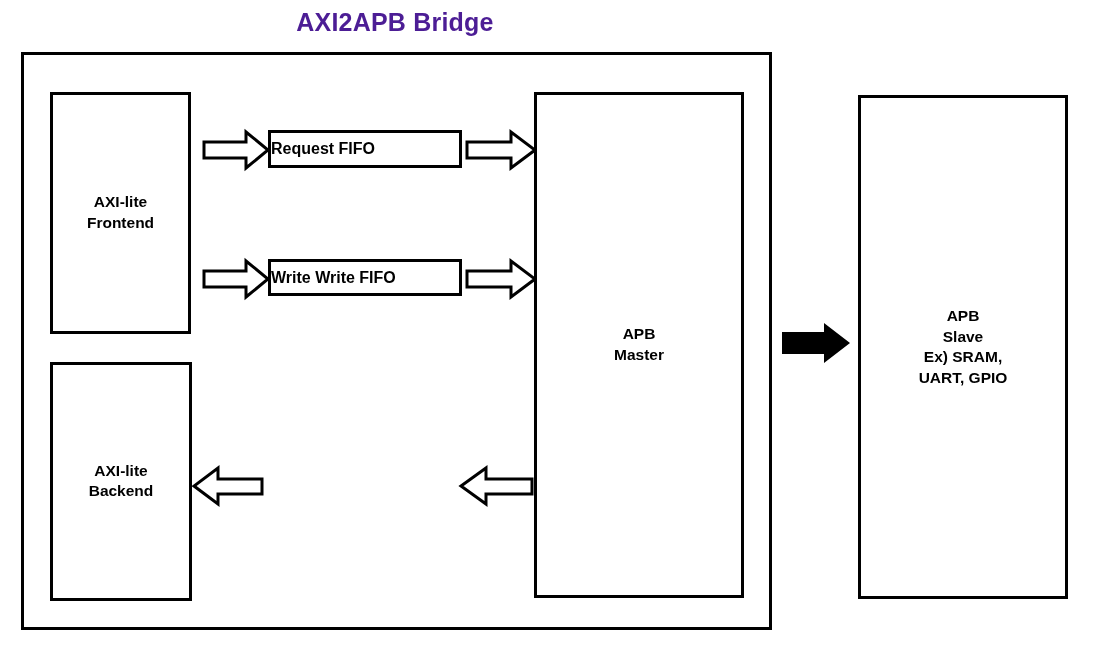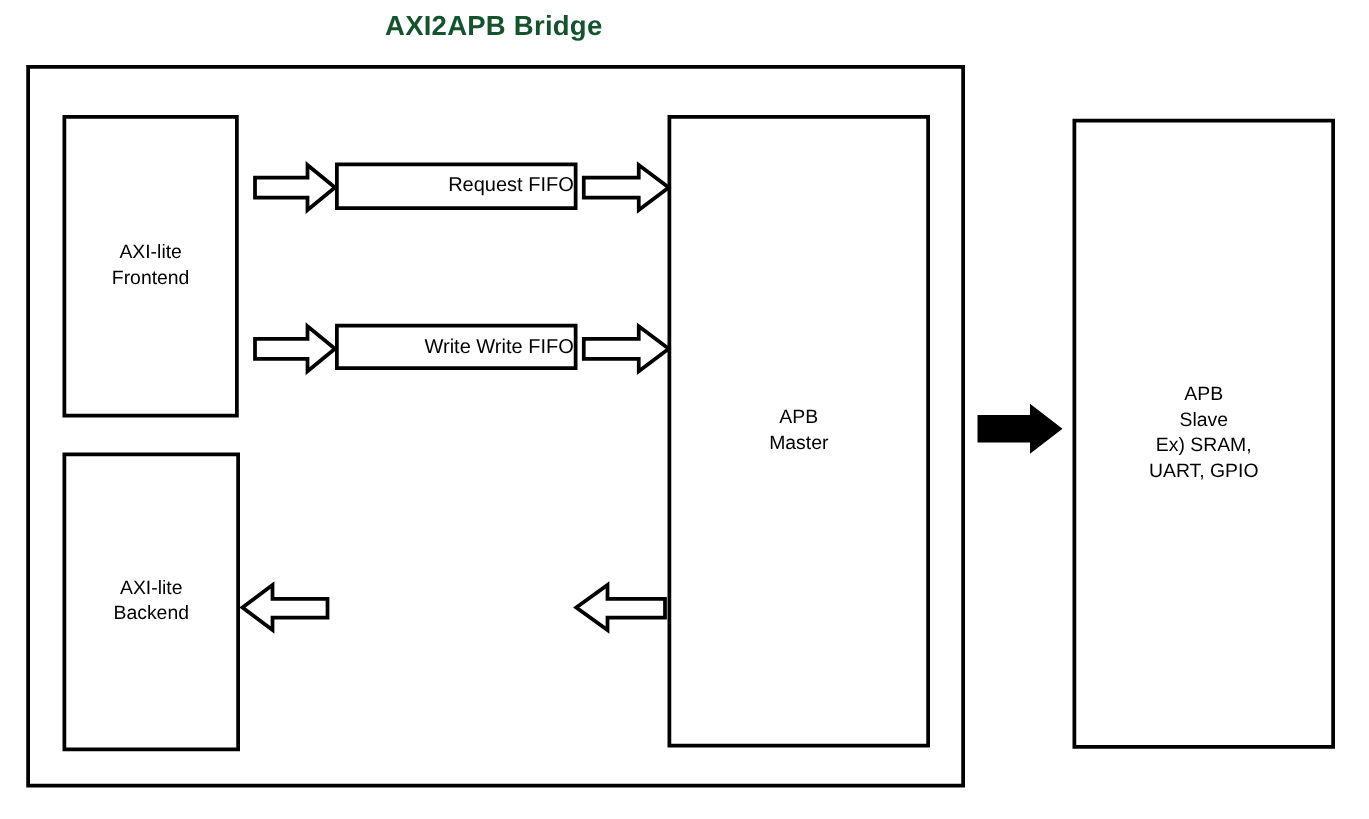--- a/index.html
+++ b/index.html
@@ -21,39 +21,39 @@
     background: #ffffff;
   }
   .abs { position: absolute; }
 
   
   #diagram-title {
     left: 0;
     top: 8px;
     width: 790px;
     text-align: center;
-    font-size: 22px;
+    font-size: 25px;
     font-weight: bold;
     letter-spacing: 0.2px;
-    color: #14532d;
+    color: #4c1d95;
   }
 
   
   .box {
     border: 3px solid #000000;
     background: #ffffff;
     box-sizing: border-box;
   }
   .box-label {
     position: absolute;
     left: 0;
     right: 0;
     text-align: center;
     font-size: 15.5px;
-    font-weight: normal;
+    font-weight: bold;
     line-height: 1.33;
     white-space: pre-line;
   }
   .center-label {
     top: 50%;
     transform: translateY(-50%);
   }
 
   
   #bridge-container {
@@ -92,23 +92,23 @@
     height: 504px;
   }
 
   
   .fifo {
     border: 3px solid #000000;
     background: #ffffff;
     box-sizing: border-box;
     display: flex;
     align-items: center;
-    justify-content: flex-end;
+    justify-content: flex-start;
     font-size: 16px;
-    font-weight: normal;
+    font-weight: bold;
   }
   #request-fifo   { left: 268px; top: 130px; width: 194px; height: 38px; }
   #write-data-fifo{ left: 268px; top: 259px; width: 194px; height: 37px; }
   #read-back-fifo { left: 263px; top: 465px; width: 193px; height: 43px; }
 
   
   .arrow-svg { display: block; }
   #arrow-fe-req   { left: 202px; top: 128px; }
   #arrow-req-apb  { left: 465px; top: 128px; }
   #arrow-fe-wr    { left: 202px; top: 257px; }

